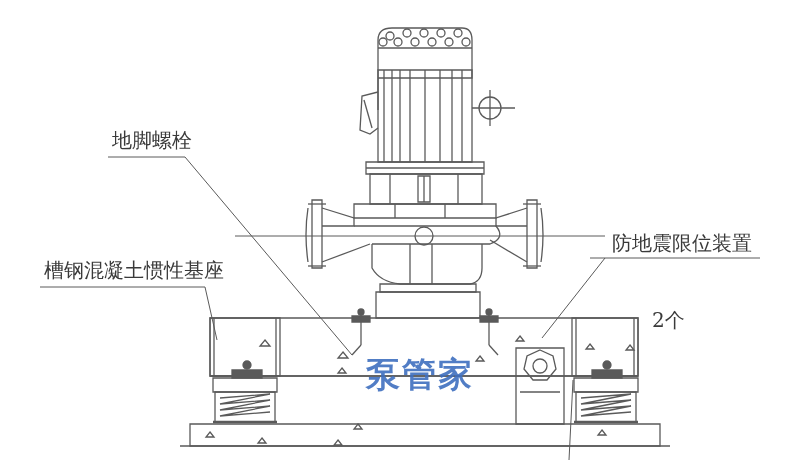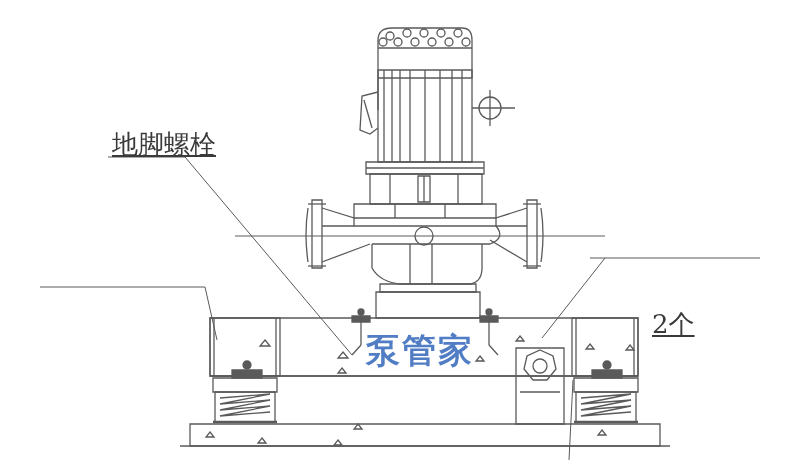--- a/index.html
+++ b/index.html
@@ -1,18 +1,18 @@
 <!DOCTYPE html>
 <html><head>
 <meta charset="utf-8">
 <style>
   html, body { margin: 0; padding: 0; background: #ffffff; }
   body { width: 808px; height: 470px; overflow: hidden; position: relative; font-family: "DejaVu Serif", serif; }
   #stage { position: absolute; left: 0; top: 0; width: 808px; height: 470px; }
-  .lbl { position: absolute; color: #3a3a3a; font-size: 26px; letter-spacing: 0px; white-space: nowrap; font-family: "DejaVu Serif", serif; text-decoration: underline; }
+  .lbl { position: absolute; color: #3a3a3a; font-size: 20px; letter-spacing: 0px; white-space: nowrap; font-family: "DejaVu Serif", serif; }
   .wm { position: absolute; color: #3f6fbf; font-size: 34px; font-weight: bold; letter-spacing: 2px; white-space: nowrap; font-family: "DejaVu Serif", serif; opacity: 0.9; }
   svg line, svg rect, svg circle, svg path, svg polyline, svg polygon { vector-effect: non-scaling-stroke; }
 </style>
 </head>
 <body>
 
 <div id="stage">
 <svg width="808" height="470" viewBox="0 0 808 470" xmlns="http://www.w3.org/2000/svg" fill="none" stroke="#5a5a5a" stroke-width="1.3">
 
   <g>
@@ -170,15 +170,17 @@
     <line x1="40" y1="287" x2="205" y2="287"></line>
     <line x1="205" y1="287" x2="217" y2="340"></line>
 
     <line x1="590" y1="258" x2="760" y2="258"></line>
     <line x1="605" y1="258" x2="542" y2="338"></line>
     <line x1="573" y1="380" x2="569" y2="460"></line>
   </g>
 </svg>
 
 <div class="lbl" style="left:112px;top:127px;">地脚螺栓</div>
+<div class="lbl" style="left:44px;top:257px;">槽钢混凝土惯性基座</div>
+<div class="lbl" style="left:612px;top:230px;">防地震限位装置</div>
 <div class="lbl" style="left:652px;top:262px;margin-top:45px;">2个</div>
-<div class="wm" style="left:366px;top:328px;">泵管家</div>
+<div class="wm" style="left:366px;top:352px;">泵管家</div>
 </div>
 
 </body></html>

